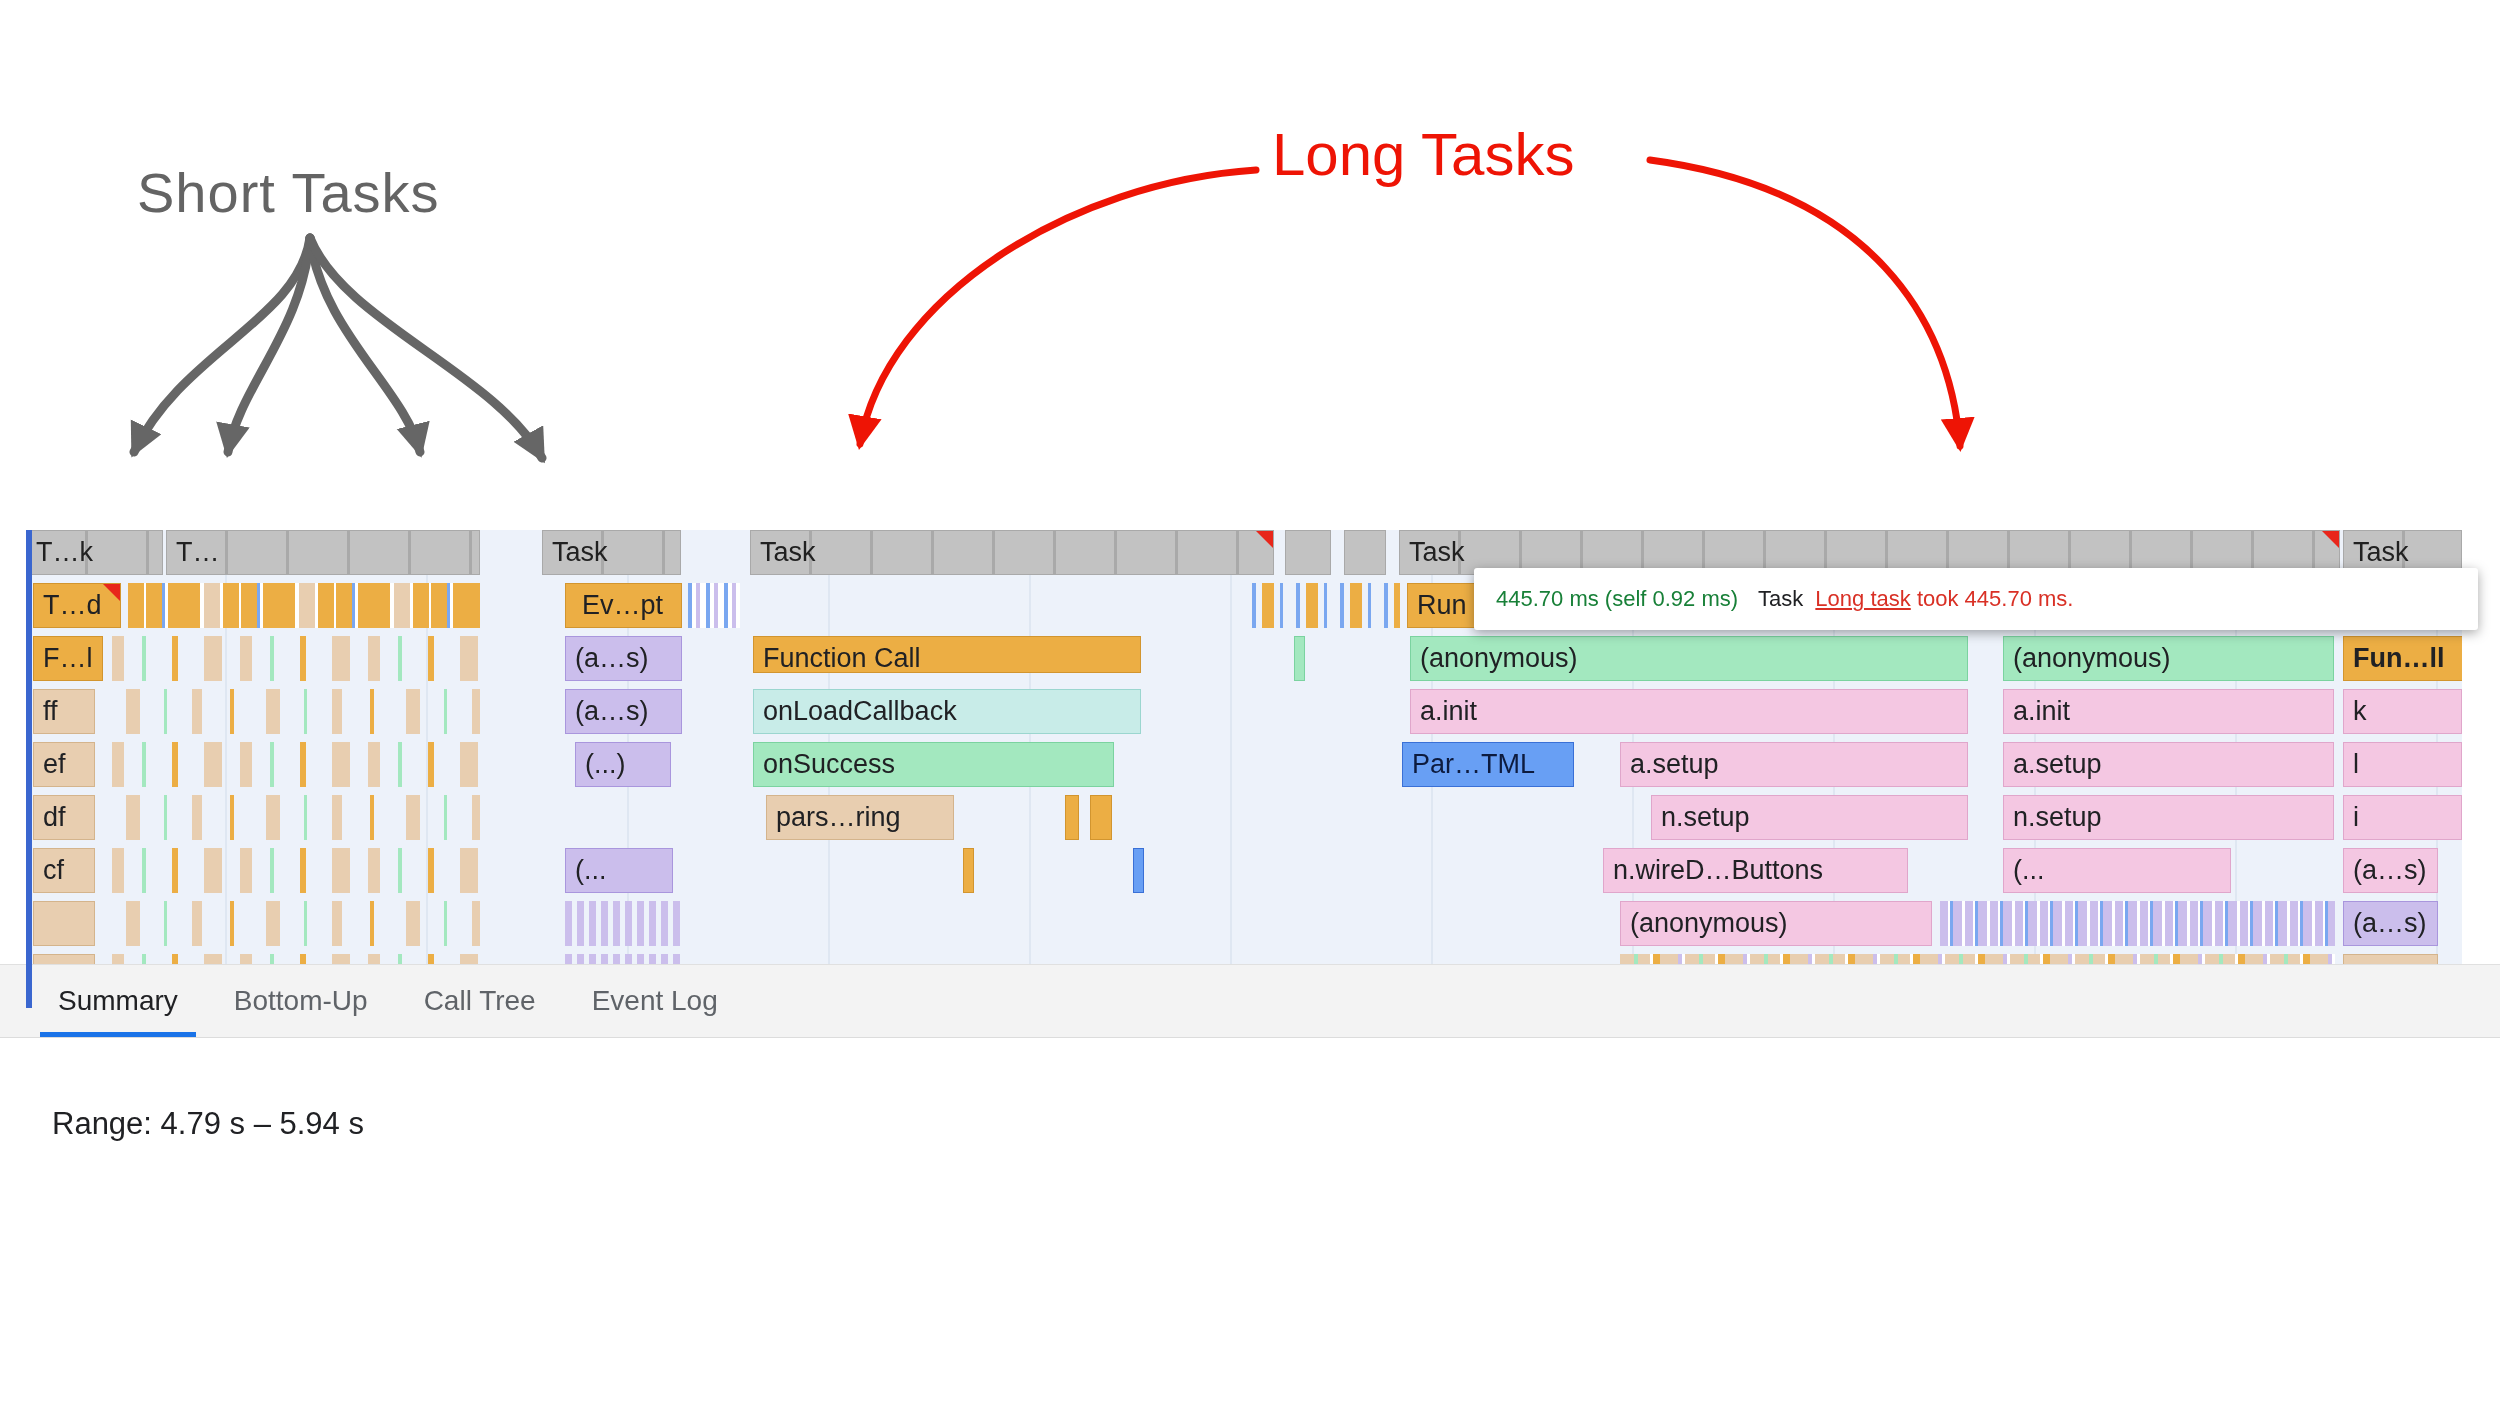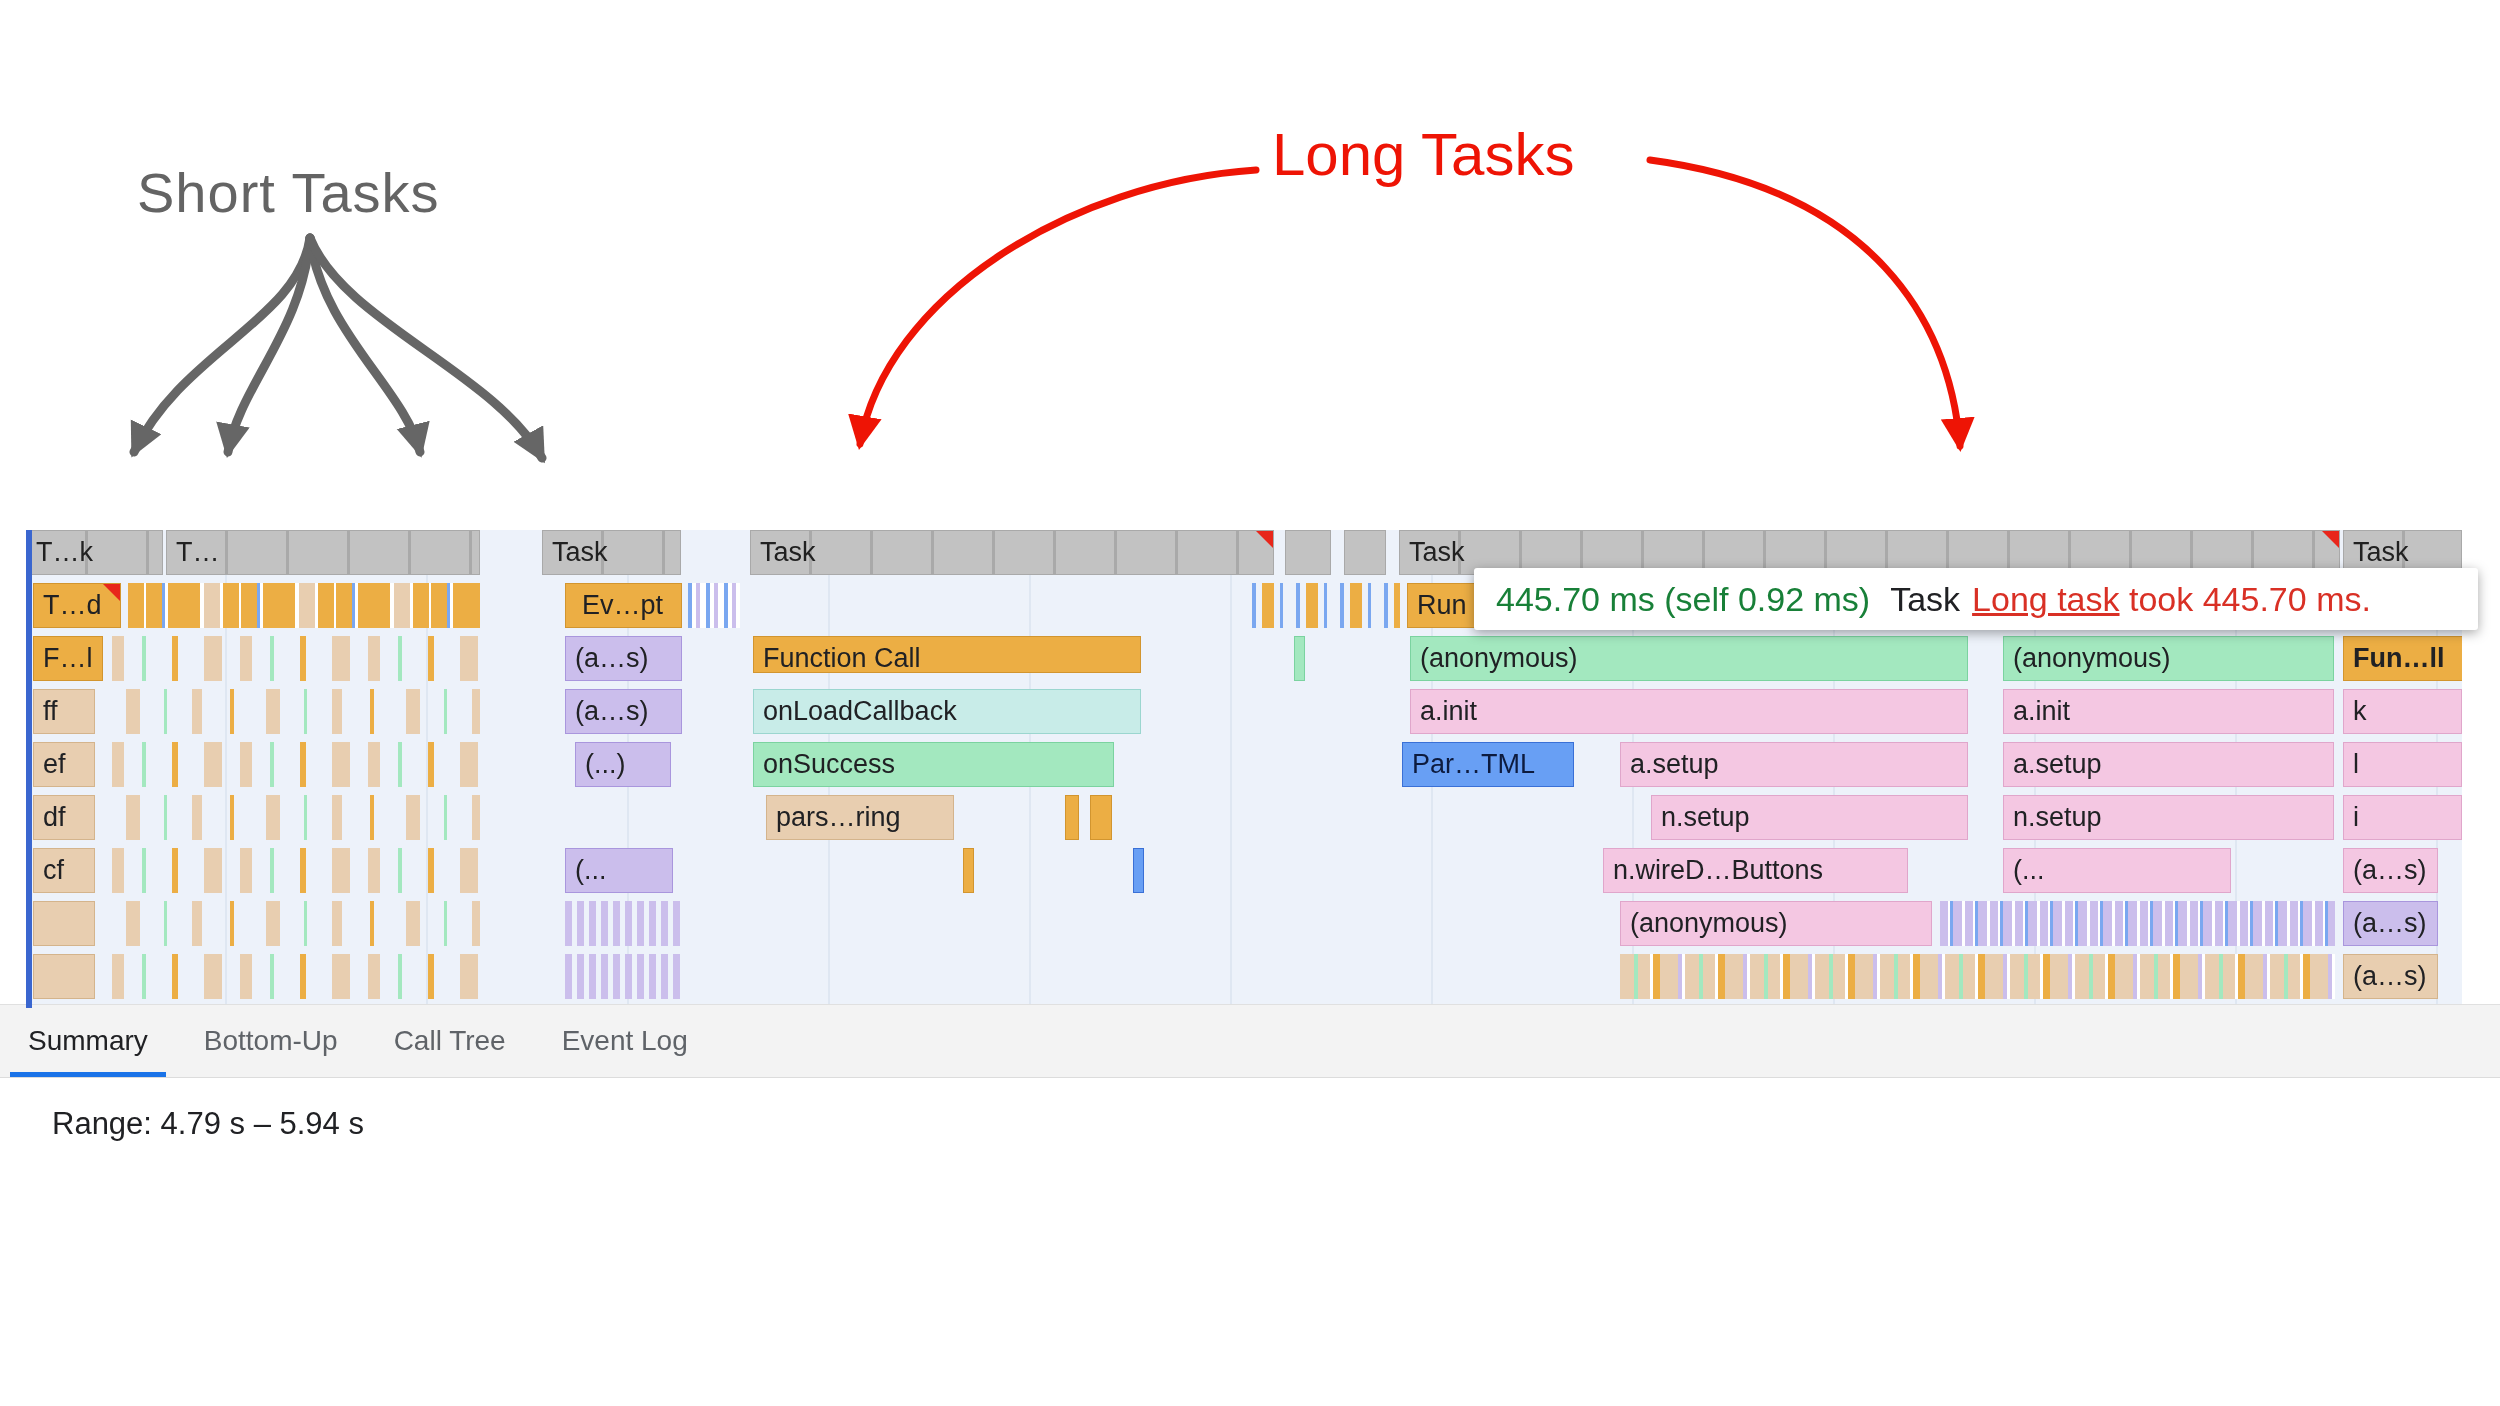--- a/index.html
+++ b/index.html
@@ -72,37 +72,38 @@
   .s-purple { background: repeating-linear-gradient(90deg, var(--purple) 0 7px, transparent 7px 12px); }
   .s-bluepurple { background: repeating-linear-gradient(90deg, var(--purple) 0 8px, #fff 8px 10px, var(--blue-thin) 10px 13px, var(--purple) 13px 22px, #fff 22px 25px); }
   .s-multi  { background: repeating-linear-gradient(90deg, var(--tan) 0 14px, var(--green) 14px 18px, var(--tan) 18px 30px, #fff 30px 33px, var(--yellow) 33px 40px, var(--tan) 40px 58px, var(--purple) 58px 62px, #fff 62px 65px); }
 
   
   .tooltip {
     position: absolute; left: 1474px; top: 568px;
     width: 1004px; height: 62px;
     background: #ffffff; border-radius: 3px;
     box-shadow: 0 3px 12px rgba(0,0,0,0.35);
-    font-size: 34px; line-height: 62px;
+    font-size: 22px; line-height: 62px;
     padding-left: 22px; white-space: nowrap;
     z-index: 6;
   }
   .t-green { color: var(--tooltip-green); margin-right: 20px; }
   .t-dark  { color: #202124; margin-right: 12px; }
   .t-red   { color: var(--tooltip-red); }
   .t-link  { color: var(--tooltip-red); text-decoration: underline; cursor: pointer; }
 
   
   .toolbar {
-    position: absolute; left: 0; top: 1004px;
+    position: absolute; left: 0; top: 964px;
     width: 2500px; height: 74px;
     background: var(--toolbar-bg);
     border-top: 1px solid #e0e0e0;
     border-bottom: 1px solid #dcdcdc;
     display: flex; align-items: stretch;
+    padding-left: 30px;
   }
   .tab {
     padding: 0 28px; line-height: 72px;
     font-size: 28px; color: #5f6368;
     position: relative; cursor: pointer;
   }
   .tab.active { color: #202124; }
   .tab.active::after {
     content: ""; position: absolute; left: 10px; right: 10px; bottom: 0;
     height: 5px; background: var(--accent-blue);

